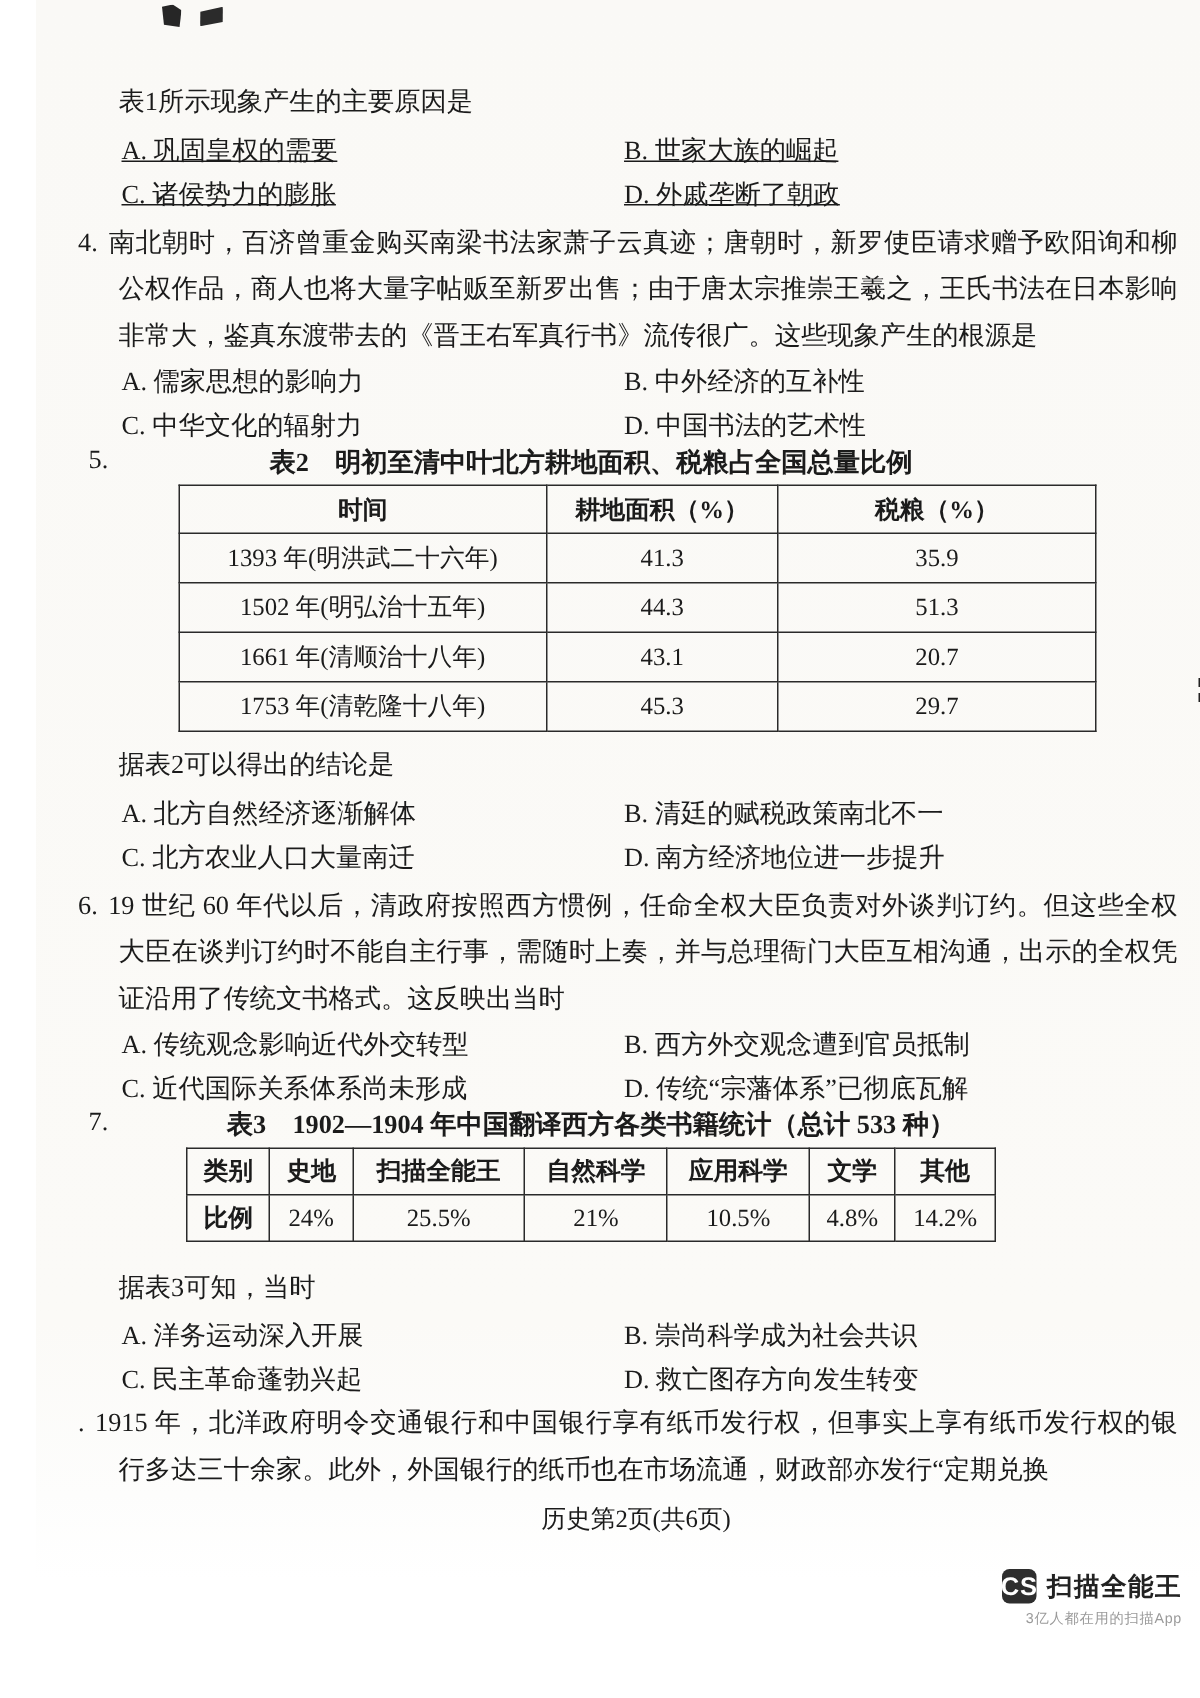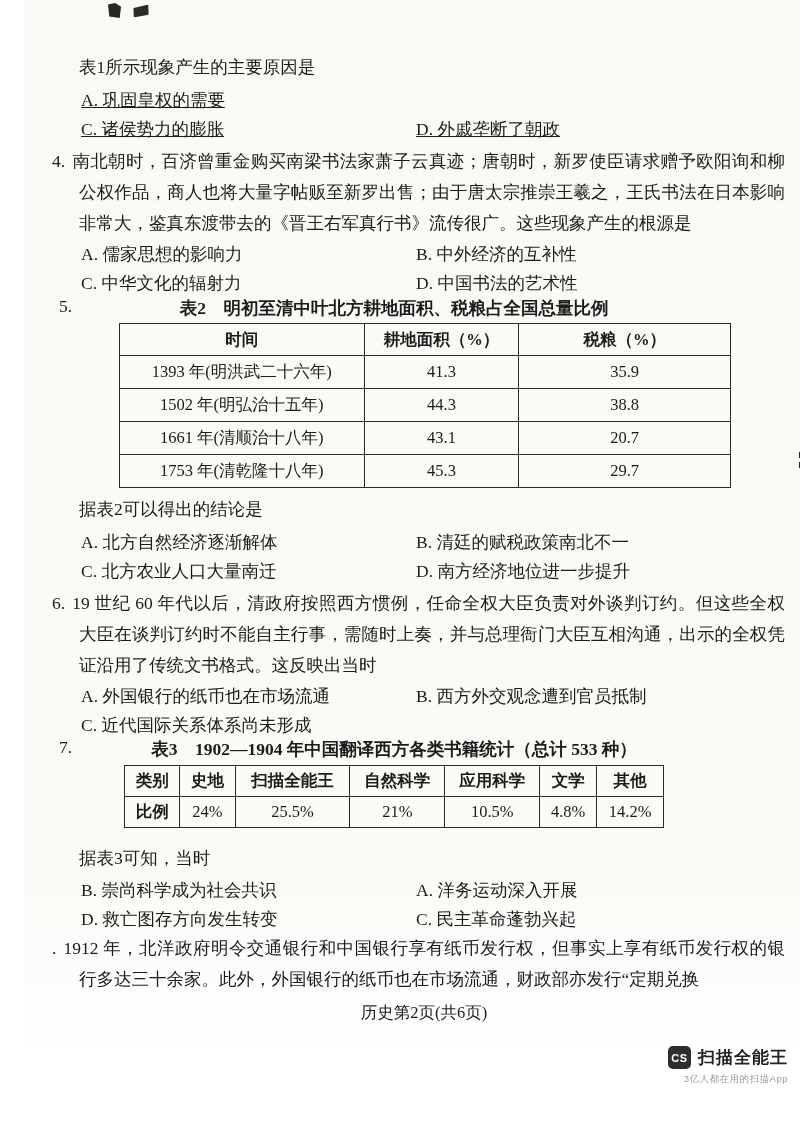--- a/index.html
+++ b/index.html
@@ -39,40 +39,41 @@
            clip-path: polygon(5% 20%, 100% 0, 95% 85%, 0 100%); transform: rotate(-4deg); }
   .edge-line { left: 779px; top: 0; width: 3.5px; height: 1034px; background: #0c0c0c; }
   .edge-tick { left: 775px; top: 452px; width: 3px; height: 6px; background: #222;
                box-shadow: 0 10px 0 #222; }
   
   .cs-logo { right: 36px; top: 1046px; text-align: right; }
   .cs-row { display: flex; align-items: center; gap: 7px; justify-content: flex-end; }
   .cs-badge { display: inline-flex; align-items: center; justify-content: center;
               width: 23px; height: 23px; border-radius: 5px; background: #2e2e2e;
               color: #ffffff; font-family: "Liberation Sans", sans-serif;
-              font-size: 11px; font-weight: bold; letter-spacing: 0.5px; }
+              font-size: 17px; font-weight: bold; letter-spacing: 0.5px; }
   .cs-name { font-size: 17px; font-weight: bold; color: #222; letter-spacing: 1px;
              font-family: Liberation Serif, serif; }
   .cs-tagline { margin-top: 4px; font-size: 9.5px; color: #9a9a9a;
                 font-family: "Liberation Sans", sans-serif; letter-spacing: 0.5px; }
 </style>
 </head>
 <body>
 
 <div class="page">
 
   <div class="abs mark1"></div>
   <div class="abs mark2"></div>
   <div class="abs edge-line"></div>
   <div class="abs edge-tick"></div>
 
   <div class="abs para" style="left:55px; top:52px; width:700px;">表1所示现象产生的主要原因是</div>
   <div class="abs" style="left:57px; top:86px; width:720px;text-decoration:underline;">
     <div class="optpair">
       <span>A. 巩固皇权的需要</span>
+      <span>B. 世家大族的崛起</span>
     </div>
     <div class="optpair">
       <span>C. 诸侯势力的膨胀</span>
       <span>D. 外戚垄断了朝政</span>
     </div>
   </div>
 
   <div class="abs para hang" style="left:28px; top:146px; width:733px;">
     <span class="qnum">4.</span><span>南北朝时，百济曾重金购买南梁书法家萧子云真迹；唐朝时，新罗使臣请求赠予欧阳询和柳公权作品，商人也将大量字帖贩至新罗出售；由于唐太宗推崇王羲之，王氏书法在日本影响非常大，鉴真东渡带去的《晋王右军真行书》流传很广。这些现象产生的根源是</span>
   </div>
@@ -99,21 +100,21 @@
       <th class="c2">税粮（%）</th>
     </tr>
     <tr>
       <td>1393 年(明洪武二十六年)</td>
       <td>41.3</td>
       <td>35.9</td>
     </tr>
     <tr>
       <td>1502 年(明弘治十五年)</td>
       <td>44.3</td>
-      <td>38.8</td>
+      <td>51.3</td>
     </tr>
     <tr>
       <td>1661 年(清顺治十八年)</td>
       <td>43.1</td>
       <td>20.7</td>
     </tr>
     <tr>
       <td>1753 年(清乾隆十八年)</td>
       <td>45.3</td>
       <td>29.7</td>
@@ -130,25 +131,26 @@
       <span>C. 北方农业人口大量南迁</span>
       <span>D. 南方经济地位进一步提升</span>
     </div>
   </div>
 
   <div class="abs para hang" style="left:28px; top:588px; width:733px;">
     <span class="qnum">6.</span><span>19 世纪 60 年代以后，清政府按照西方惯例，任命全权大臣负责对外谈判订约。但这些全权大臣在谈判订约时不能自主行事，需随时上奏，并与总理衙门大臣互相沟通，出示的全权凭证沿用了传统文书格式。这反映出当时</span>
   </div>
   <div class="abs" style="left:57px; top:682px; width:720px;">
     <div class="optpair">
-      <span>A. 外国银行的纸币也在市场流通</span>
+      <span>A. 传统观念影响近代外交转型</span>
       <span>B. 西方外交观念遭到官员抵制</span>
     </div>
     <div class="optpair">
       <span>C. 近代国际关系体系尚未形成</span>
+      <span>D. 传统“宗藩体系”已彻底瓦解</span>
     </div>
   </div>
 
   <div class="abs table-title" style="left:0; top:737px;">
     <span class="tnum">7.</span>
     <span>表3　1902—1904 年中国翻译西方各类书籍统计（总计 533 种）</span>
   </div>
   <table class="abs t3" style="left:100px; top:765px;">
     <tbody>
         <tr>
@@ -167,31 +169,31 @@
       <td>21%</td>
       <td>10.5%</td>
       <td>4.8%</td>
       <td>14.2%</td>
     </tr>
   </tbody>
     </table>
   <div class="abs para" style="left:55px; top:843px; width:700px;">据表3可知，当时</div>
   <div class="abs" style="left:57px; top:876px; width:720px;">
     <div class="optpair">
+      <span>A. 洋务运动深入开展</span>
       <span>B. 崇尚科学成为社会共识</span>
-      <span>A. 洋务运动深入开展</span>
-    </div>
-    <div class="optpair">
+    </div>
+    <div class="optpair">
+      <span>C. 民主革命蓬勃兴起</span>
       <span>D. 救亡图存方向发生转变</span>
-      <span>C. 民主革命蓬勃兴起</span>
     </div>
   </div>
 
   <div class="abs para hang" style="left:28px; top:933px; width:733px;">
-    <span class="qnum">.</span><span>1912 年，北洋政府明令交通银行和中国银行享有纸币发行权，但事实上享有纸币发行权的银行多达三十余家。此外，外国银行的纸币也在市场流通，财政部亦发行“定期兑换</span>
+    <span class="qnum">.</span><span>1915 年，北洋政府明令交通银行和中国银行享有纸币发行权，但事实上享有纸币发行权的银行多达三十余家。此外，外国银行的纸币也在市场流通，财政部亦发行“定期兑换</span>
   </div>
 
   <div class="abs footer" style="left:0; top:1002px;">历史第2页(共6页)</div>
 
   <div class="abs cs-logo">
     <div class="cs-row">
       <span class="cs-badge">
           <span>CS</span>
         </span>
       <span class="cs-name">扫描全能王</span>

